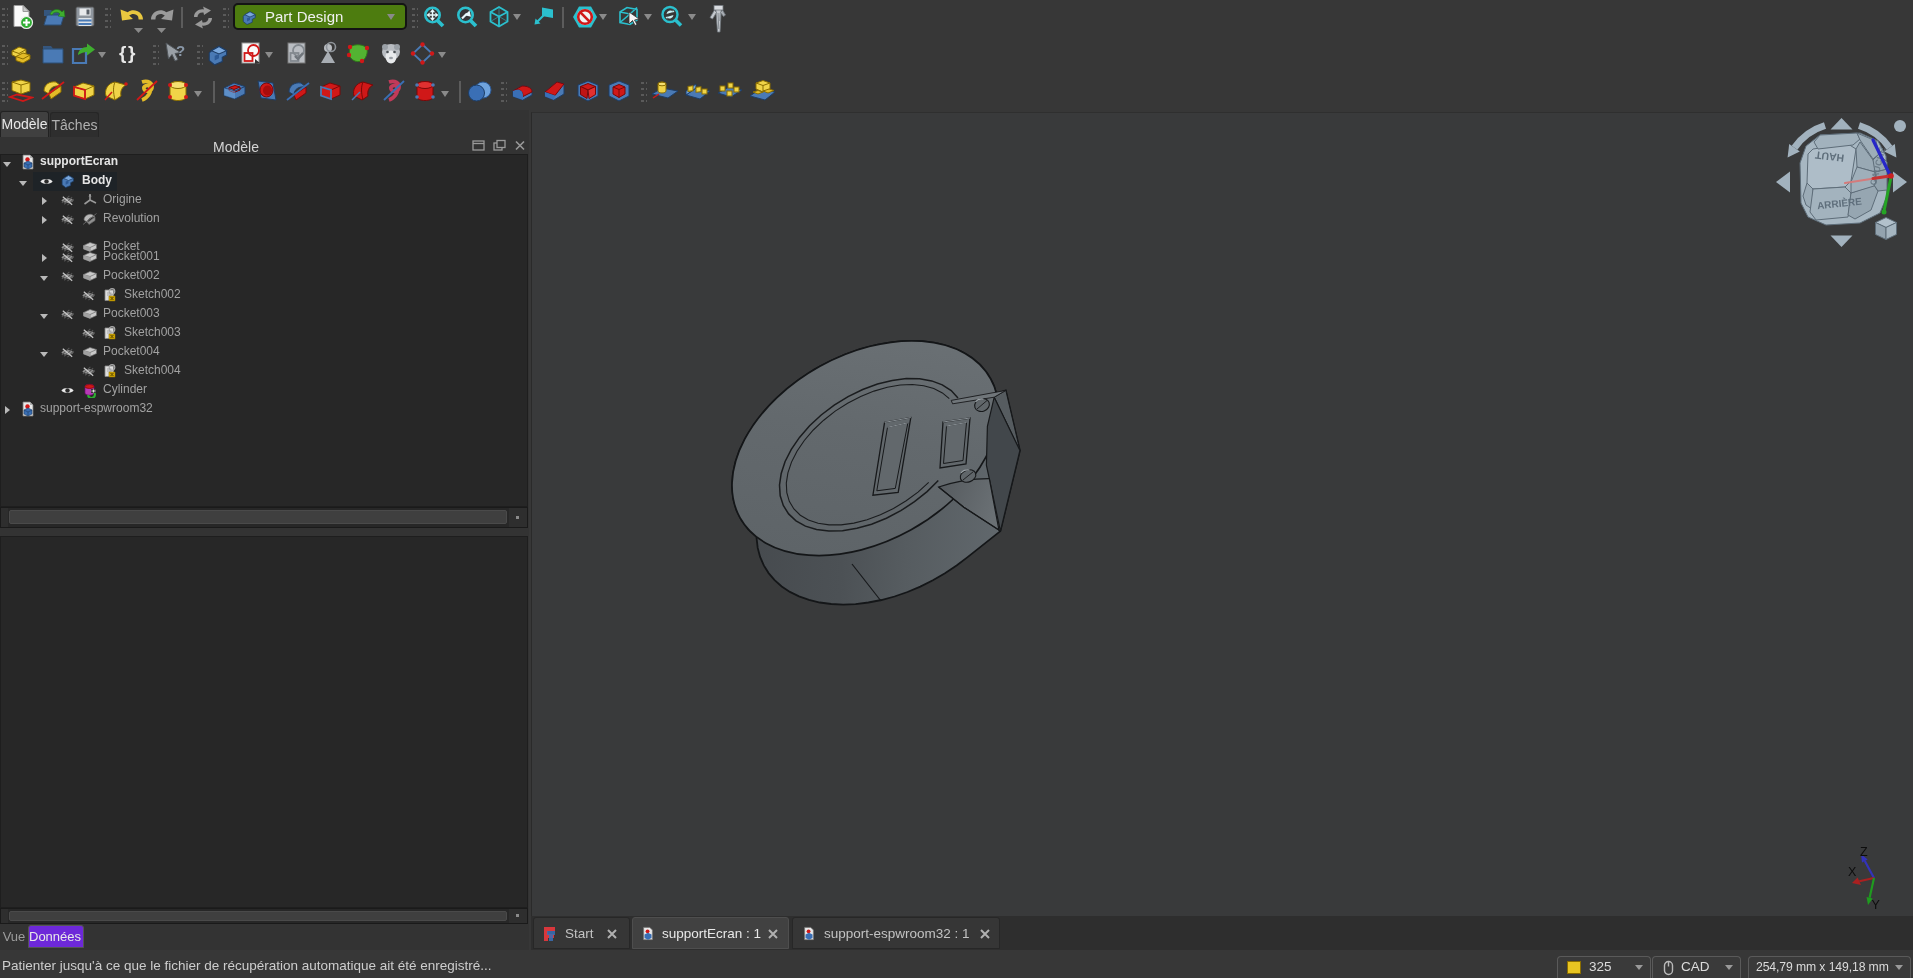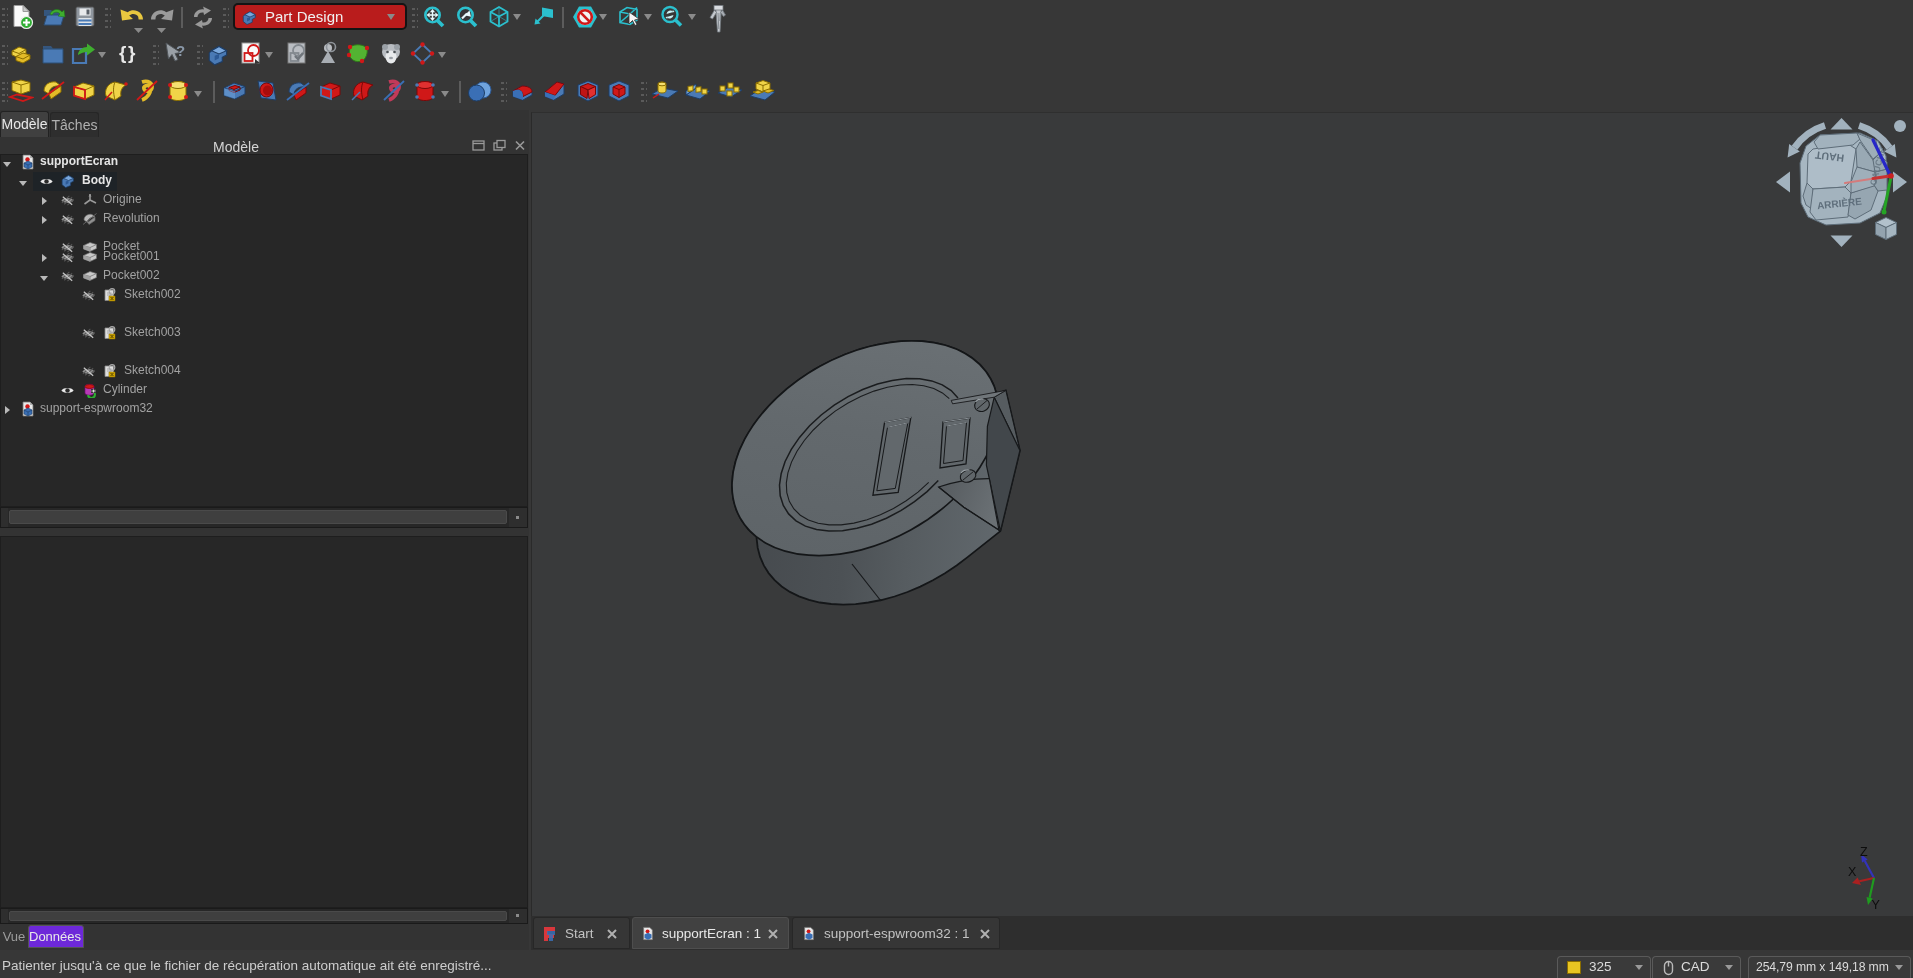--- a/index.html
+++ b/index.html
@@ -69,21 +69,21 @@
   <svg class="abs" style="left:149px;top:4px" width="28" height="30">
     <path d="M24.5,5.5 L23,16.5 L12,15 L15.8,11.6 C13,9 8.5,9.6 6.8,12.8 L6.4,15.5 L2,15.5 C2,8 11,3.5 17.2,8.2 Z" fill="#9a9a9a"></path>
     <path d="M8,24 h9 l-4.5,5 z" fill="#8a8a8a"></path>
   </svg>
   <div class="abs" style="left:181px;top:7px;width:2px;height:21px;background:#5c5c5c;"></div>
   <svg class="abs" style="left:190px;top:4px" width="26" height="28">
     <path d="M4,13 C4,8 9,4.5 14,5.5 L13,2.5 21,6.5 14,11 13.5,8.5 C10,8 7.5,10 7.5,13 Z" fill="#9a9a9a"></path>
     <path d="M22,14 C22,19 17,22.5 12,21.5 L13,24.5 5,20.5 12,16 12.5,18.5 C16,19 18.5,17 18.5,14 Z" fill="#9a9a9a"></path>
   </svg>
   <div class="abs grip" style="left:222px;top:6px;"></div>
-  <div class="abs" style="left:233px;top:3px;width:174px;height:27px;background:#b91c1c;border:2px solid #141414;border-radius:5px;">
+  <div class="abs" style="left:233px;top:3px;width:174px;height:27px;background:#4d7c0f;border:2px solid #141414;border-radius:5px;">
     <svg class="abs" style="left:6px;top:3px" width="18" height="18" viewBox="0 0 24 24">
       <path d="M5,9 L12,5 19,9 19,13 15,15 15,19 8,22 3,18 3,11 Z" fill="#4a7ab5" stroke="#1d3d66" stroke-width="1"></path>
       <path d="M5,9 L12,5 19,9 12,12 Z" fill="#7aa8dd" stroke="#1d3d66"></path>
       <path d="M12,12 L12,16 8,18 8,13.5 Z" fill="#2d5a96"></path>
     </svg>
     <div class="abs" style="left:30px;top:3px;font-size:15px;color:#f0f0f0;">Part Design</div>
     <div class="abs ddarrow" style="left:152px;top:9px;"></div>
   </div>
   <div class="abs grip" style="left:411px;top:6px;"></div>
   <svg class="abs" style="left:422px;top:5px" width="25" height="25">
@@ -590,28 +590,52 @@
     </div>
     <div class="trow" style="left:0;top:131px;width:528px;">
       <svg class="abs" style="left:80px;top:2px" width="15" height="15">
           <use href="#sEyeX"></use>
         </svg>
       <svg class="abs" style="left:102px;top:1px" width="16" height="16">
           <use href="#sSk"></use>
         </svg>
       <span class="abs" style="left:123px;top:1px;">Sketch002</span>
     </div>
+    <div class="trow" style="left:0;top:150px;width:528px;">
+      <svg class="abs" style="left:38px;top:6px" width="10" height="10">
+          <use href="#sArrD"></use>
+        </svg>
+      <svg class="abs" style="left:59px;top:2px" width="15" height="15">
+          <use href="#sEyeX"></use>
+        </svg>
+      <svg class="abs" style="left:81px;top:1px" width="16" height="16">
+          <use href="#sPock"></use>
+        </svg>
+      <span class="abs" style="left:102px;top:1px;">Pocket003</span>
+    </div>
     <div class="trow" style="left:0;top:169px;width:528px;">
       <svg class="abs" style="left:80px;top:2px" width="15" height="15">
           <use href="#sEyeX"></use>
         </svg>
       <svg class="abs" style="left:102px;top:1px" width="16" height="16">
           <use href="#sSk"></use>
         </svg>
       <span class="abs" style="left:123px;top:1px;">Sketch003</span>
+    </div>
+    <div class="trow" style="left:0;top:188px;width:528px;">
+      <svg class="abs" style="left:38px;top:6px" width="10" height="10">
+          <use href="#sArrD"></use>
+        </svg>
+      <svg class="abs" style="left:59px;top:2px" width="15" height="15">
+          <use href="#sEyeX"></use>
+        </svg>
+      <svg class="abs" style="left:81px;top:1px" width="16" height="16">
+          <use href="#sPock"></use>
+        </svg>
+      <span class="abs" style="left:102px;top:1px;">Pocket004</span>
     </div>
     <div class="trow" style="left:0;top:207px;width:528px;">
       <svg class="abs" style="left:80px;top:2px" width="15" height="15">
           <use href="#sEyeX"></use>
         </svg>
       <svg class="abs" style="left:102px;top:1px" width="16" height="16">
           <use href="#sSk"></use>
         </svg>
       <span class="abs" style="left:123px;top:1px;">Sketch004</span>
     </div>

